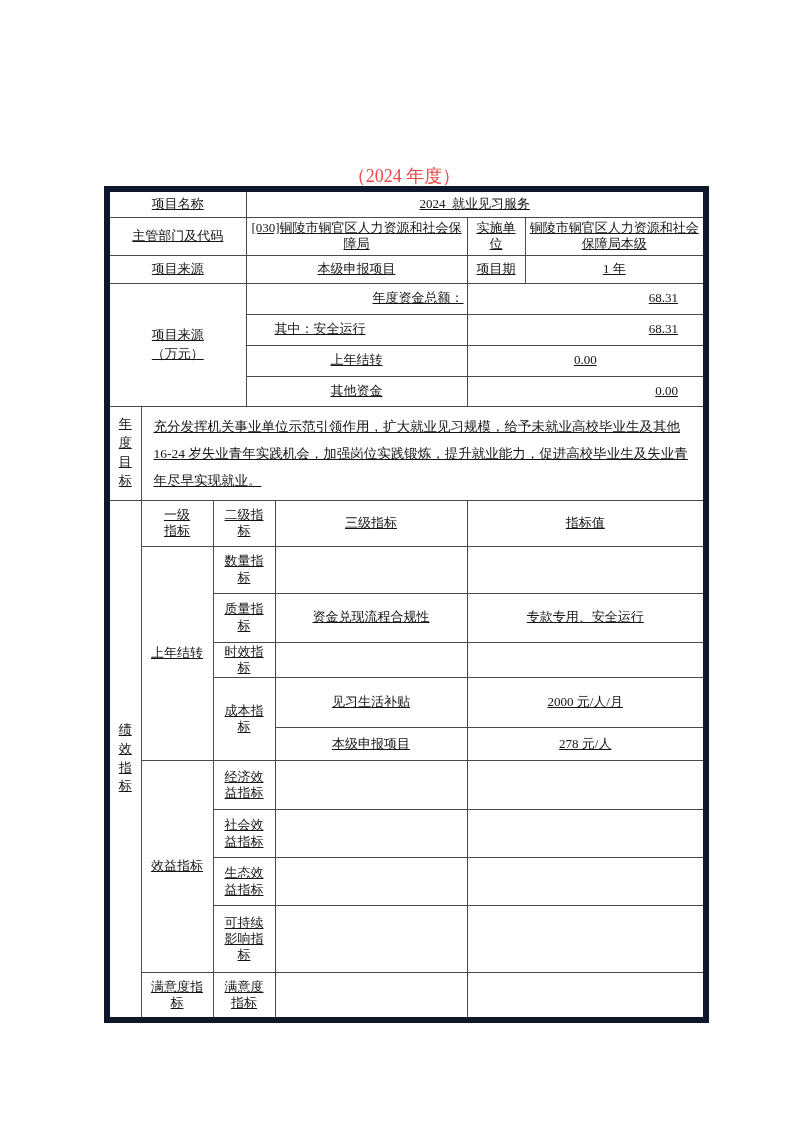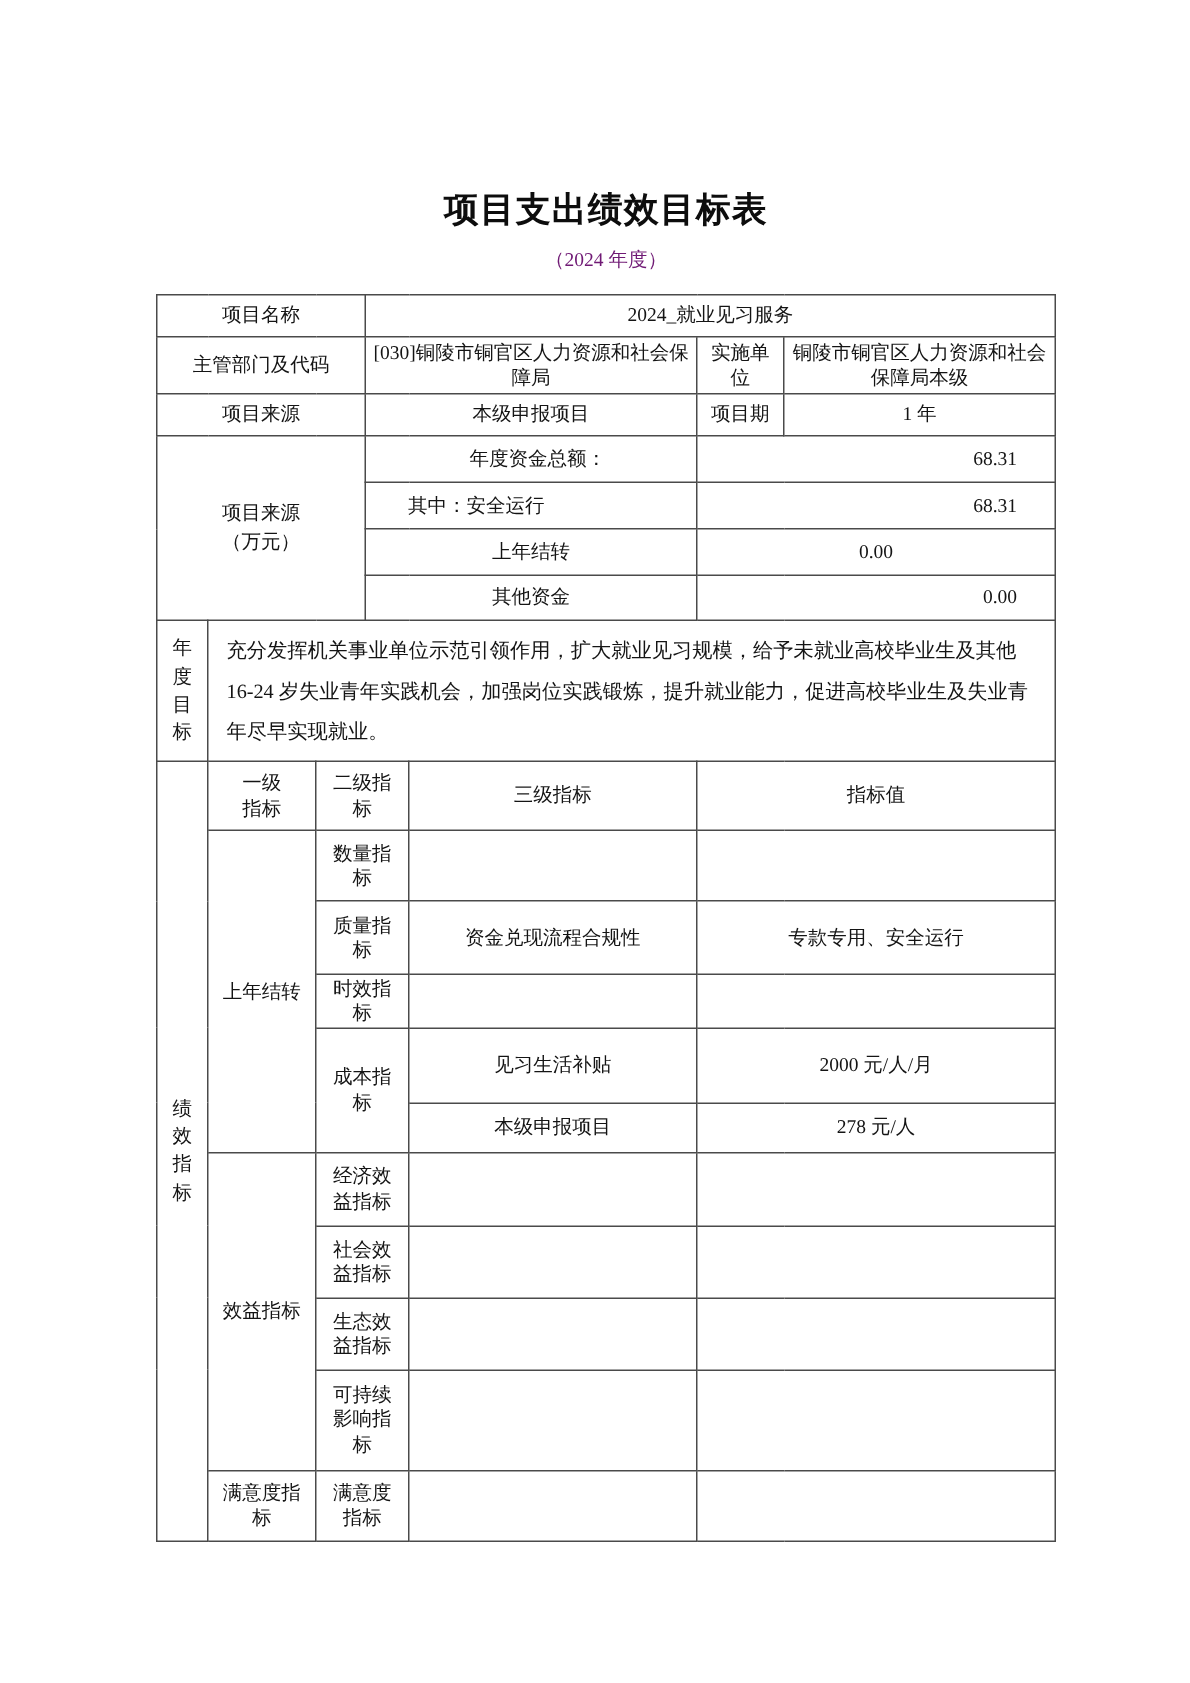--- a/index.html
+++ b/index.html
@@ -26,60 +26,60 @@
     font-size: 23px;
     letter-spacing: 1px;
     color: #0d0d0d;
   }
   .doc-subtitle {
     position: absolute;
     top: 164px;
     left: 104px;
     width: 600px;
     text-align: center;
-    font-size: 13px;
-    color: #701a75;
+    font-size: 18px;
+    color: #ef4444;
   }
   table.main {
     position: absolute;
-    top: 196px;
+    top: 186px;
     left: 104px;
     width: 600px;
     border-collapse: collapse;
     table-layout: fixed;
-    border: 1px solid #0f172a;
+    border: 6px solid #0f172a;
+    text-decoration: underline;
   }
   td {
     border: 1px solid #4a4a4a;
     text-align: center;
     vertical-align: middle;
     font-size: 13px;
     line-height: 1.25;
     padding: 1px 3px;
     white-space: pre-line;
     overflow: hidden;
   }
-  td.left1 { text-align: center; padding-left: 12px; }
+  td.left1 { text-align: right; padding-left: 12px; }
   td.left2 { text-align: left; padding-left: 28px; }
   td.num-right { text-align: right; padding-right: 25px; }
   td.goal-text {
     text-align: left;
     padding: 6px 12px;
     line-height: 27px;
     font-size: 13.5px;
     margin-top: 46px;
   }
   td.vlabel { line-height: 1.45; }
 </style>
 </head>
 <body>
 
 <div class="page">
 
-  <div class="doc-title">项目支出绩效目标表</div>
   <div class="doc-subtitle">（2024 年度）</div>
 
   <table class="main">
     <colgroup>
       <col style="width:34px">
         <col style="width:72px">
         <col style="width:33px">
       <col style="width:29px">
         <col style="width:192px">
         <col style="width:58px">

